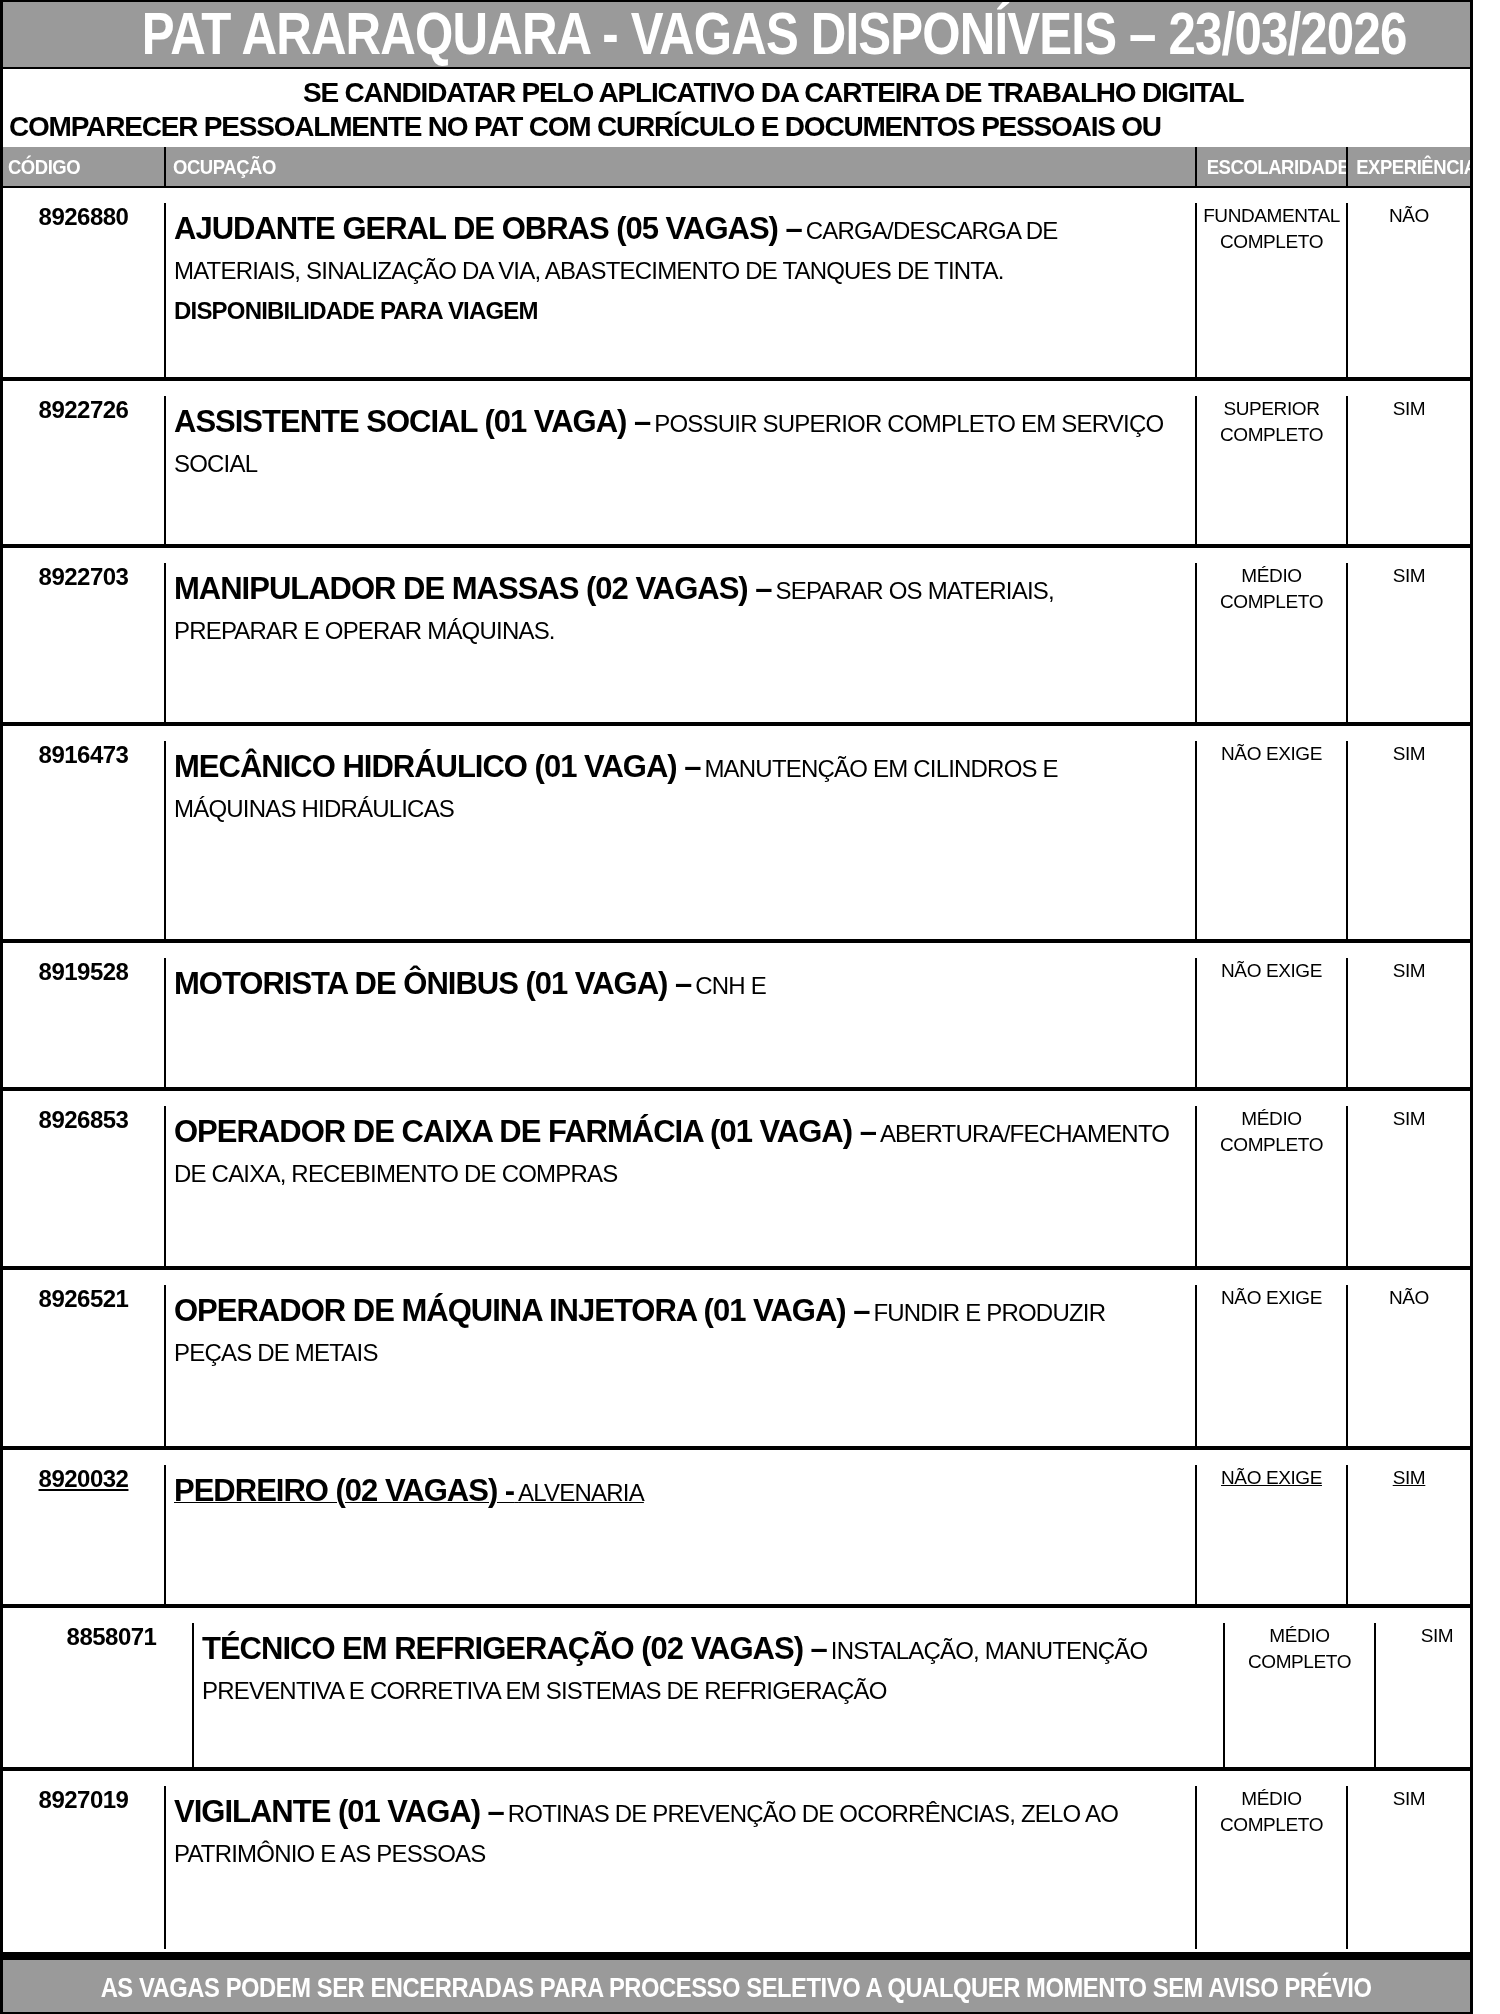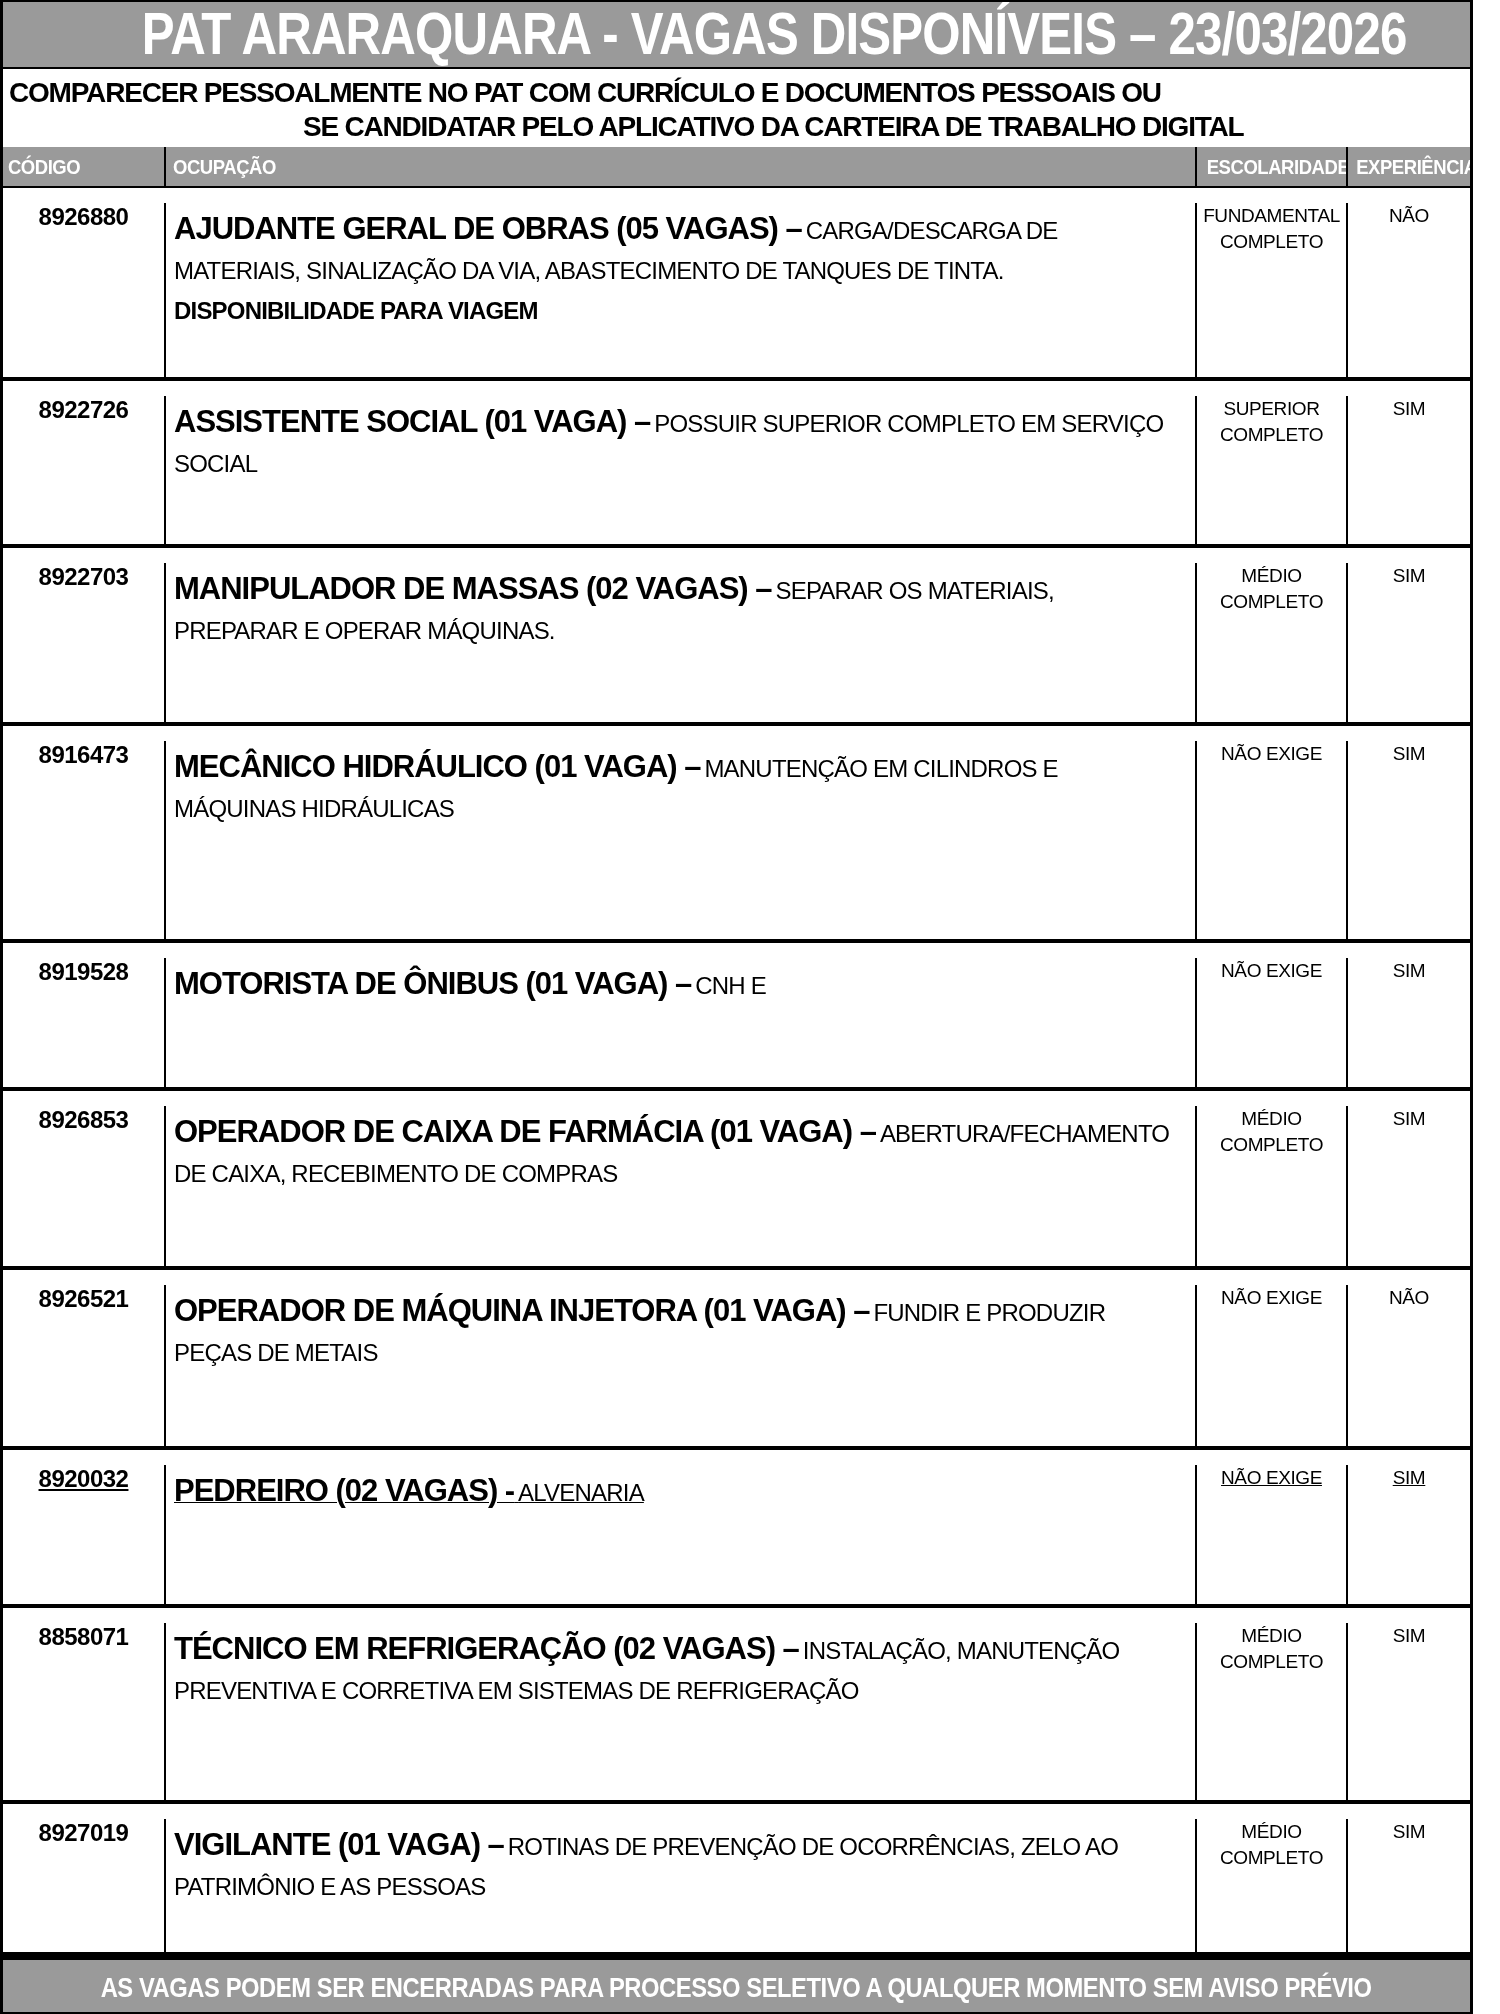--- a/index.html
+++ b/index.html
@@ -143,22 +143,22 @@
 </head>
 <body>
 
 <div class="doc">
 
   <div class="titlebar">
     <span class="bigtitle">PAT ARARAQUARA - VAGAS DISPONÍVEIS – 23/03/2026</span>
   </div>
 
   <div class="instructions">
+    <div class="instr-line instr-line2">SE CANDIDATAR PELO APLICATIVO DA CARTEIRA DE TRABALHO DIGITAL</div>
     <div class="instr-line instr-line1">COMPARECER PESSOALMENTE NO PAT COM CURRÍCULO E DOCUMENTOS PESSOAIS OU</div>
-    <div class="instr-line instr-line2">SE CANDIDATAR PELO APLICATIVO DA CARTEIRA DE TRABALHO DIGITAL</div>
   </div>
 
   <div class="tbl">
     <div class="thead">
       <div class="th">
           <span>CÓDIGO</span>
         </div>
       <div class="th">
           <span>OCUPAÇÃO</span>
         </div>
@@ -259,21 +259,21 @@
           <div class="cell c-occ">
             <div class="occ-text"><span class="occ-title">PEDREIRO (02 VAGAS) -</span> <span class="occ-desc">ALVENARIA</span></div>
           </div>
           <div class="cell c-esc">
             <span>NÃO EXIGE</span>
           </div>
           <div class="cell c-exp">
             <span>SIM</span>
           </div>
         </div>
-        <div class="row" style="height: 196px;">
+        <div class="row" style="height: 163px; padding-left: 28px;">
           <div class="cell c-code">8858071</div>
           <div class="cell c-occ">
             <div class="occ-text"><span class="occ-title">TÉCNICO EM REFRIGERAÇÃO (02 VAGAS) –</span> <span class="occ-desc">INSTALAÇÃO, MANUTENÇÃO PREVENTIVA E CORRETIVA EM SISTEMAS DE REFRIGERAÇÃO</span></div>
           </div>
           <div class="cell c-esc">
             <span>MÉDIO COMPLETO</span>
           </div>
           <div class="cell c-exp">
             <span>SIM</span>
           </div>

